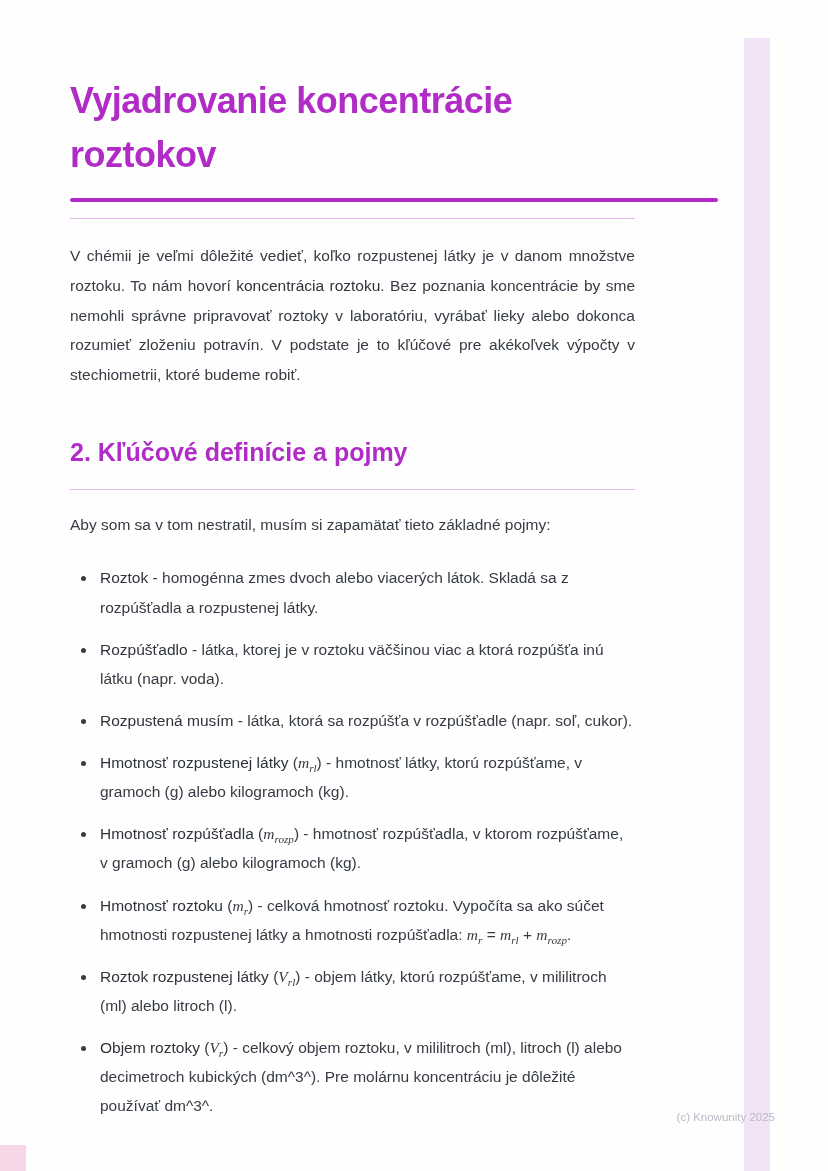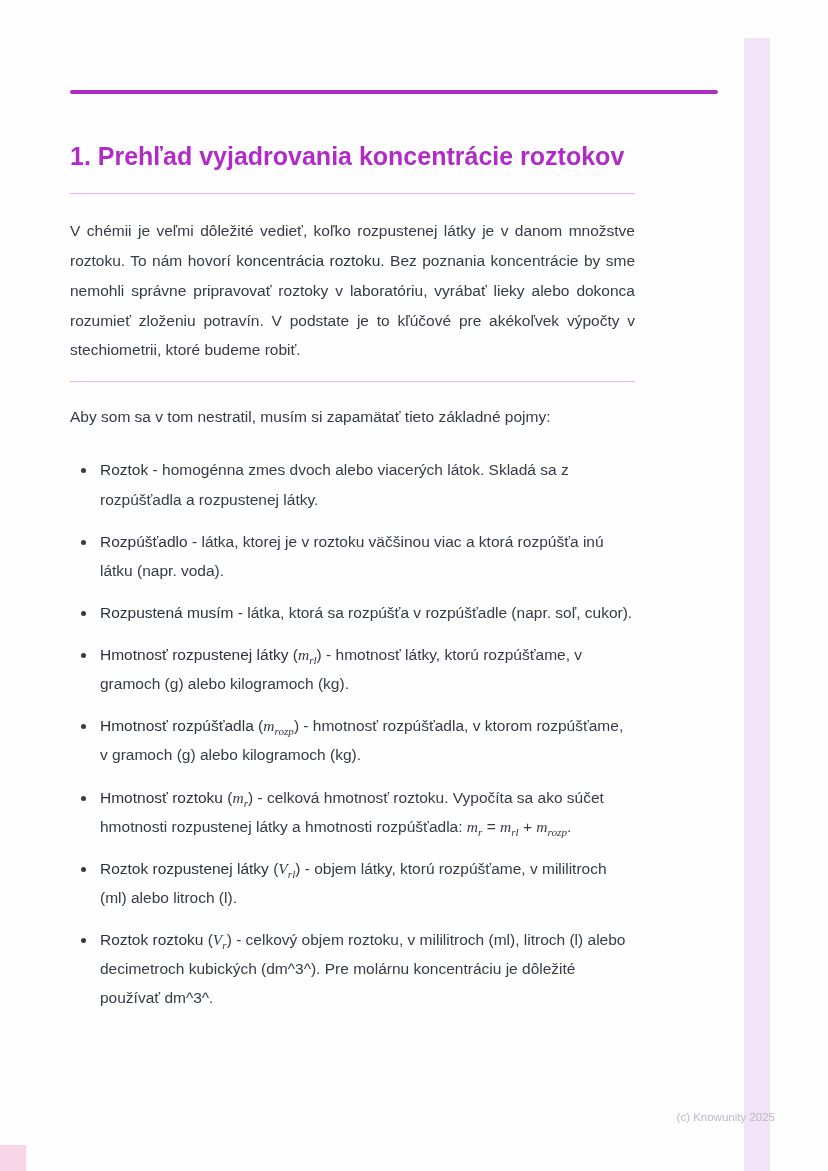--- a/index.html
+++ b/index.html
@@ -99,42 +99,43 @@
 </head>
 <body>
 
 <div class="page">
 
   <div class="side-strip"></div>
   <div class="corner-square"></div>
 
   <div class="content">
 
+    <h1 class="doc-title">Vyjadrovanie koncentrácie roztokov</h1>
 
     <div class="rule-thick"></div>
 
-    <h2 class="section-heading">1. Prehľad vyjadrovania koncentrácie roztokov</h2>
 
     <div class="rule-thin"></div>
 
     <p class="body-par">V chémii je veľmi dôležité vedieť, koľko rozpustenej látky je v danom množstve roztoku. To nám hovorí <strong>koncentrácia roztoku</strong>. Bez poznania koncentrácie by sme nemohli správne pripravovať roztoky v laboratóriu, vyrábať lieky alebo dokonca rozumieť zloženiu potravín. V podstate je to kľúčové pre akékoľvek výpočty v stechiometrii, ktoré budeme robiť.</p>
 
+    <h2 class="section-heading">2. Kľúčové definície a pojmy</h2>
 
     <div class="rule-thin"></div>
 
     <p class="intro-line">Aby som sa v tom nestratil, musím si zapamätať tieto základné pojmy:</p>
 
     <ul class="def-list">
         <li><strong>Roztok</strong> - homogénna zmes dvoch alebo viacerých látok. Skladá sa z rozpúšťadla a rozpustenej látky.</li>
         <li><strong>Rozpúšťadlo</strong> - látka, ktorej je v roztoku väčšinou viac a ktorá rozpúšťa inú látku (napr. voda).</li>
         <li><strong>Rozpustená musím</strong> - látka, ktorá sa rozpúšťa v rozpúšťadle (napr. soľ, cukor).</li>
         <li><strong>Hmotnosť rozpustenej látky</strong> (<span class="math"><i>m</i><sub>rl</sub></span>) - hmotnosť látky, ktorú rozpúšťame, v gramoch (g) alebo kilogramoch (kg).</li>
         <li><strong>Hmotnosť rozpúšťadla</strong> (<span class="math"><i>m</i><sub>rozp</sub></span>) - hmotnosť rozpúšťadla, v ktorom rozpúšťame, v gramoch (g) alebo kilogramoch (kg).</li>
         <li><strong>Hmotnosť roztoku</strong> (<span class="math"><i>m</i><sub>r</sub></span>) - celková hmotnosť roztoku. Vypočíta sa ako súčet hmotnosti rozpustenej látky a hmotnosti rozpúšťadla: <span class="math"><i>m</i><sub>r</sub></span> = <span class="math"><i>m</i><sub>rl</sub></span> + <span class="math"><i>m</i><sub>rozp</sub></span>.</li>
         <li><strong>Roztok rozpustenej látky</strong> (<span class="math"><i>V</i><sub>rl</sub></span>) - objem látky, ktorú rozpúšťame, v mililitroch (ml) alebo litroch (l).</li>
-        <li><strong>Roztok roztoku</strong> (<span class="math"><i>V</i><sub>r</sub></span>) - celkový objem roztoku, v mililitroch (ml), litroch (l) alebo decimetroch kubických (dm^3^). Pre molárnu koncentráciu je dôležité používať dm^3^.</li>
+        <li><strong>Objem roztoky</strong> (<span class="math"><i>V</i><sub>r</sub></span>) - celkový objem roztoku, v mililitroch (ml), litroch (l) alebo decimetroch kubických (dm^3^). Pre molárnu koncentráciu je dôležité používať dm^3^.</li>
       </ul>
 
   </div>
 
   <div class="footer-credit">(c) Knowunity 2025</div>
 
 </div>
 
 </body></html>

